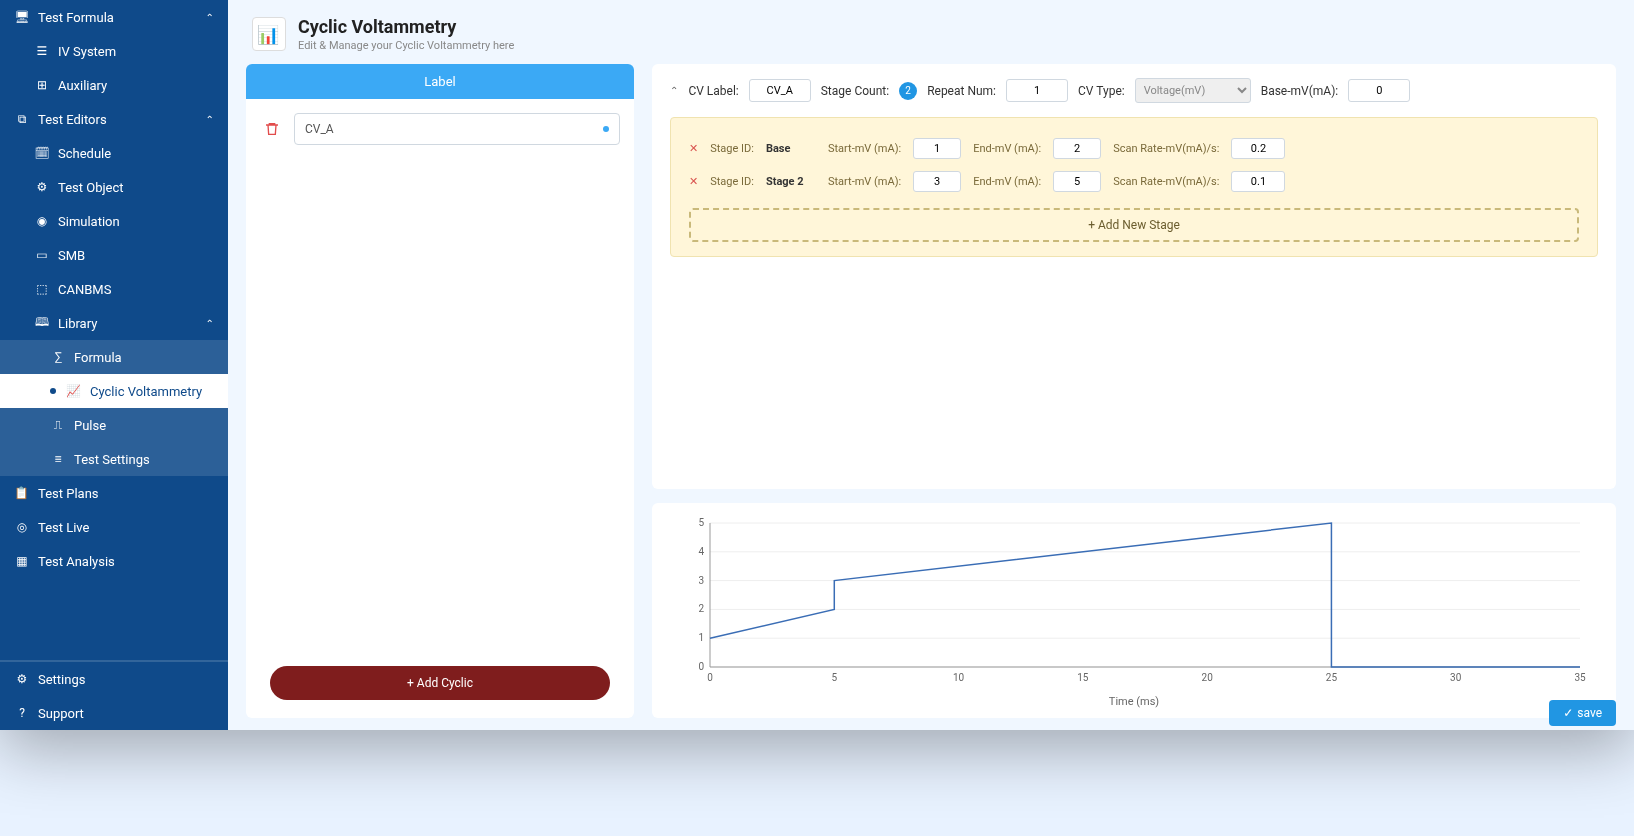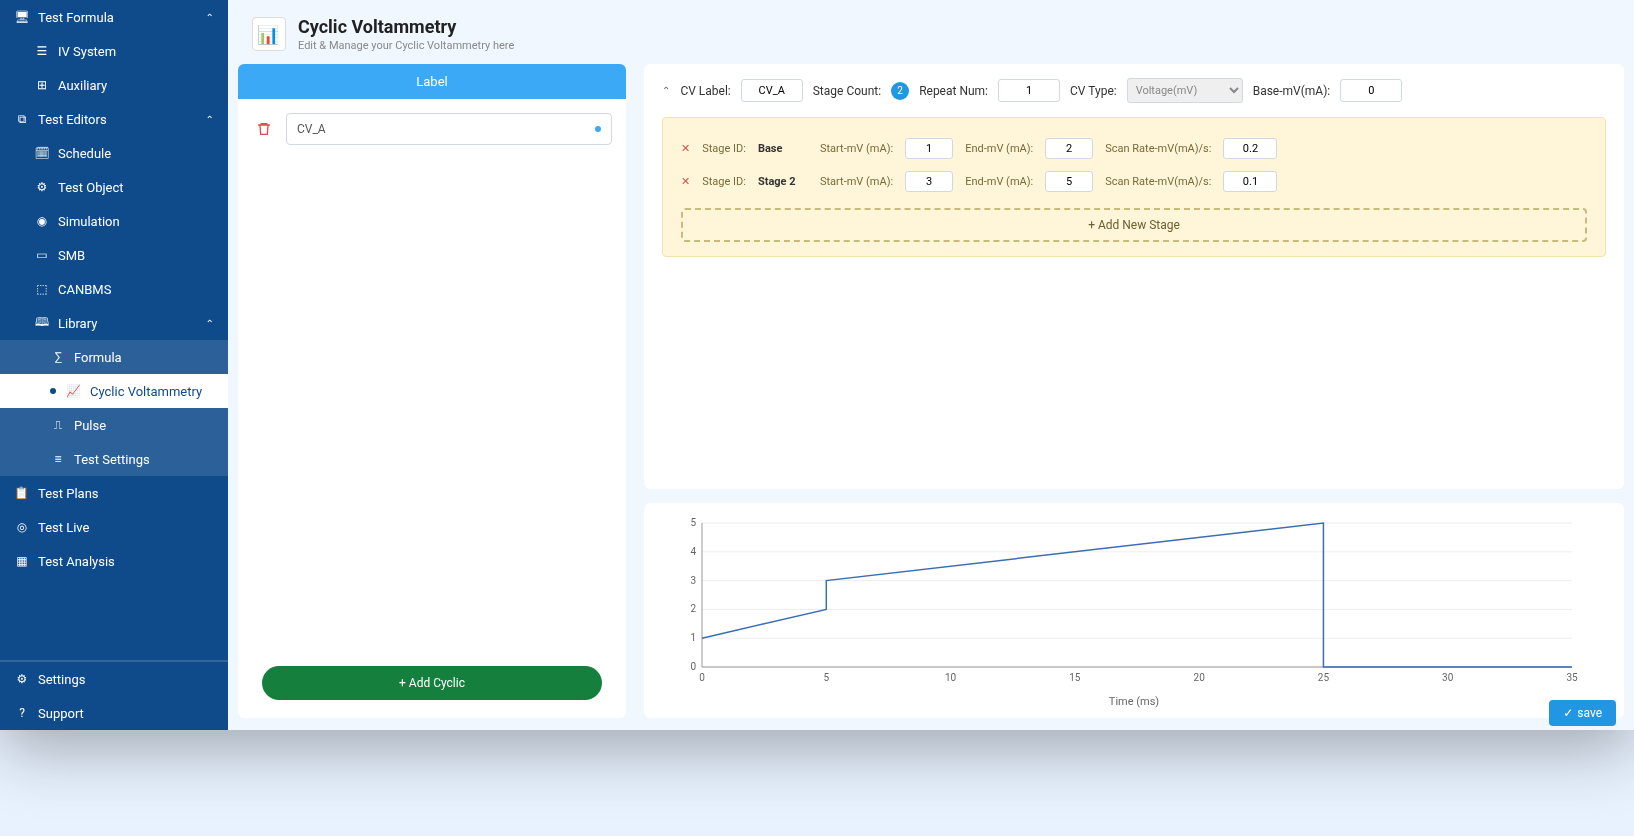--- a/index.html
+++ b/index.html
@@ -22,29 +22,29 @@
 .user-row { display: flex; align-items: center; padding: 10px 14px; }
 .user-avatar { width: 22px; height: 22px; border-radius: 50%; background: #8b1a1a; color: #fff; font-size: 10px; display: flex; align-items: center; justify-content: center; margin-right: 8px; }
 .divider { height: 1px; background: rgba(255,255,255,0.15); margin: 0; }
 
 .main { flex: 1; display: flex; flex-direction: column; background: #f0f7ff; }
 .page-header { display: flex; align-items: center; padding: 16px 24px 12px; }
 .page-header .page-icon { width: 34px; height: 34px; margin-right: 12px; background: #fff; border: 1px solid #ddd; border-radius: 4px; display: flex; align-items: center; justify-content: center; font-size: 18px; }
 .page-header .titles .main-title { font-size: 18px; font-weight: 700; color: #222; }
 .page-header .titles .sub-title { font-size: 11px; color: #888; margin-top: 2px; }
 
-.content { flex: 1; display: flex; gap: 18px; padding: 0 10px 12px; }
+.content { flex: 1; display: flex; gap: 18px; padding: 0 18px 12px; }
 .left-panel { width: 388px; background: #fff; border-radius: 6px; display: flex; flex-direction: column; }
 .label-header { background: #3ba9f5; color: #fff; text-align: center; padding: 10px; font-size: 13px; border-radius: 6px 6px 0 0; }
 .cyclic-list { flex: 1; padding: 14px; }
 .cyclic-row { display: flex; align-items: center; gap: 10px; }
 .trash-btn { width: 24px; height: 24px; display: flex; align-items: center; justify-content: center; color: #e24c4c; cursor: pointer; }
 .cyclic-input { flex: 1; border: 1px solid #d0d8e0; border-radius: 4px; padding: 8px 10px; font-size: 12px; color: #555; background: #fff; position: relative; }
 .cyclic-dot { position: absolute; right: 10px; top: 50%; transform: translateY(-50%); width: 6px; height: 6px; border-radius: 50%; background: #3ba9f5; }
-.add-cyclic-btn { margin: 2px 24px 18px; background: #15803d; color: #fff; border: none; border-radius: 18px; padding: 10px; font-size: 12px; cursor: pointer; }
+.add-cyclic-btn { margin: 2px 24px 18px; background: #7f1d1d; color: #fff; border: none; border-radius: 18px; padding: 10px; font-size: 12px; cursor: pointer; }
 
 .right-panel { flex: 1; display: flex; flex-direction: column; gap: 14px; }
 .config-card { background: #fff; border-radius: 6px; padding: 14px 18px; flex: 1; display: flex; flex-direction: column; }
 .config-row { display: flex; align-items: center; gap: 10px; font-size: 11px; color: #333; flex-wrap: wrap; }
 .config-row .collapse-arrow { font-size: 10px; color: #666; cursor: pointer; }
 .config-row label { font-weight: 400; font-size: 12px; }
 .config-row input.small { width: 62px; border: 1px solid #d0d8e0; border-radius: 3px; padding: 4px 6px; font-size: 11px; text-align: center; }
 .config-row .badge { width: 18px; height: 18px; border-radius: 50%; background: #2196e3; color: #fff; font-size: 10px; display: inline-flex; align-items: center; justify-content: center; }
 .config-row select.small { width: 116px; border: 1px solid #d0d8e0; border-radius: 3px; padding: 4px; font-size: 11px; color: #888; }
 

